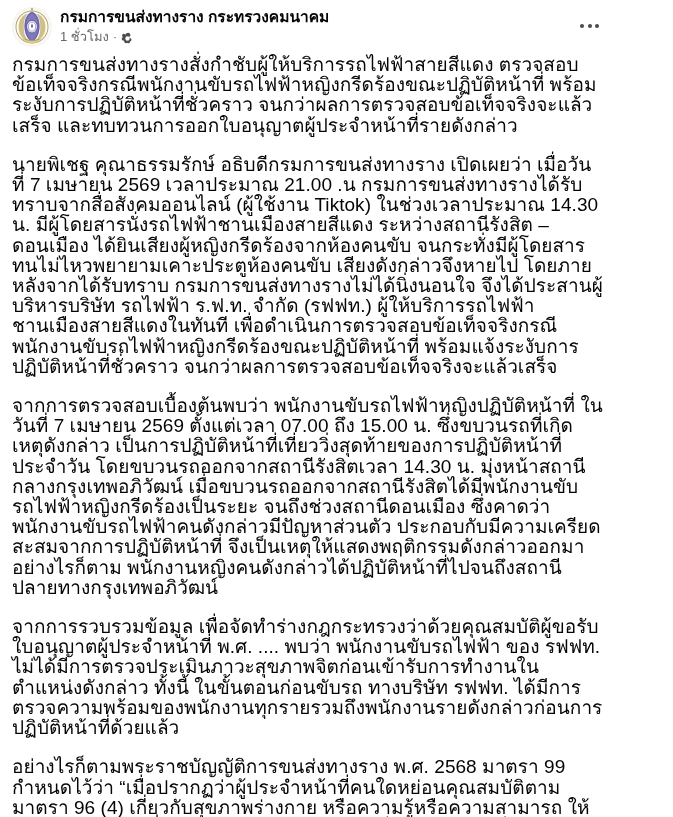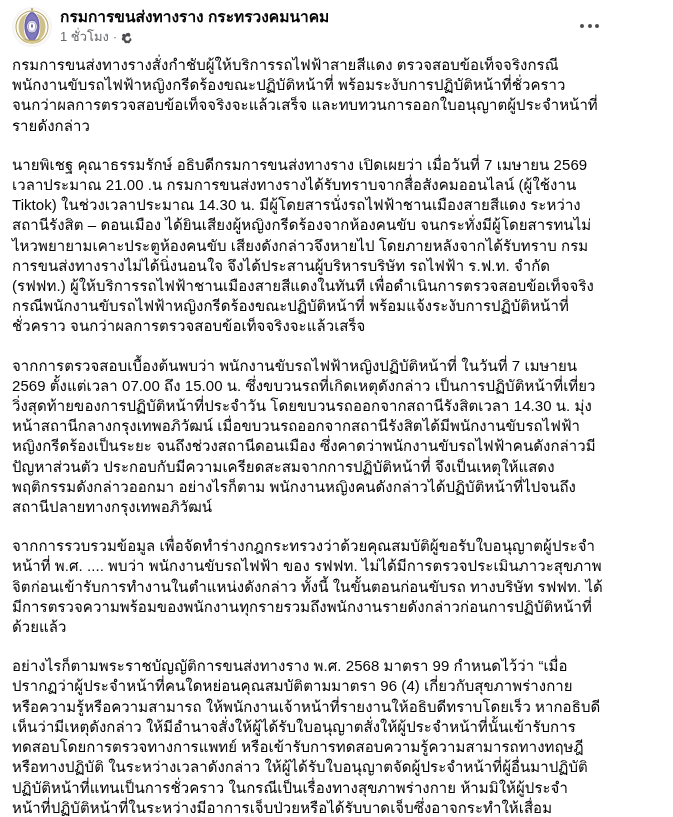--- a/index.html
+++ b/index.html
@@ -109,21 +109,21 @@
   }
 
   
   .post-body {
     padding: 9px 12px 0 12px;
     box-sizing: border-box;
   }
 
   .post-body p {
     margin: 0 0 19px 0;
-    font-size: 15px;
+    font-size: 19px;
     line-height: 20.2px;
     color: #050505;
     text-align: left;
     word-break: break-word;
     letter-spacing: 0.05px;
   }
   .post-body p:last-child { margin-bottom: 0; }
 </style>
 </head>
 <body>

